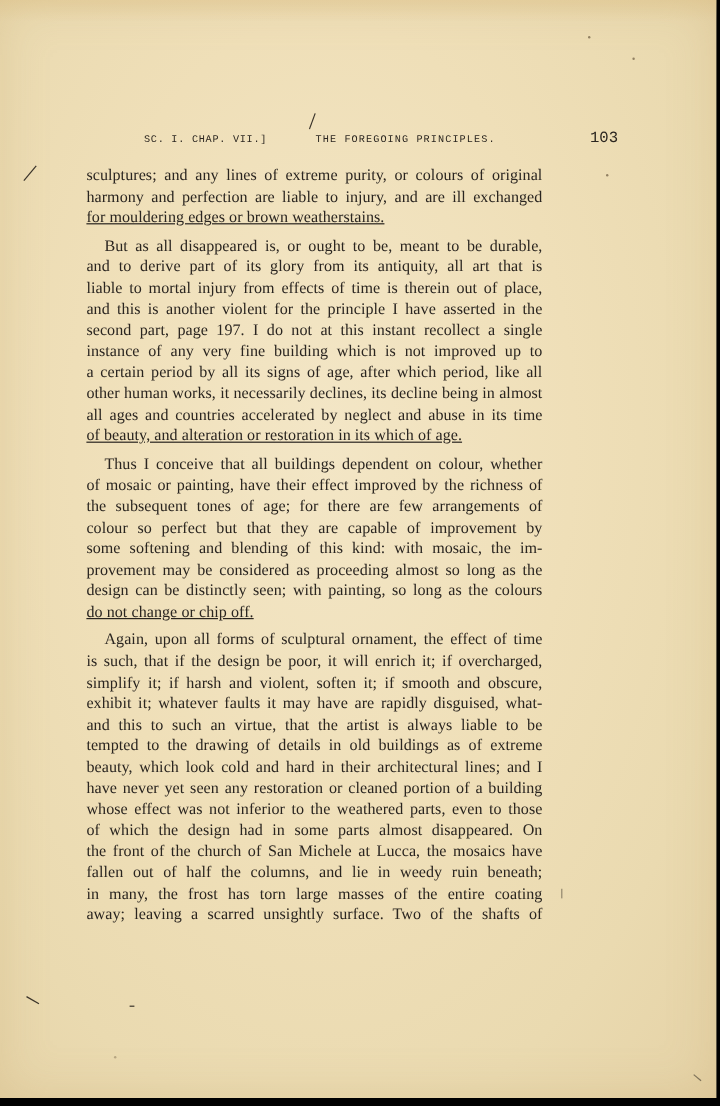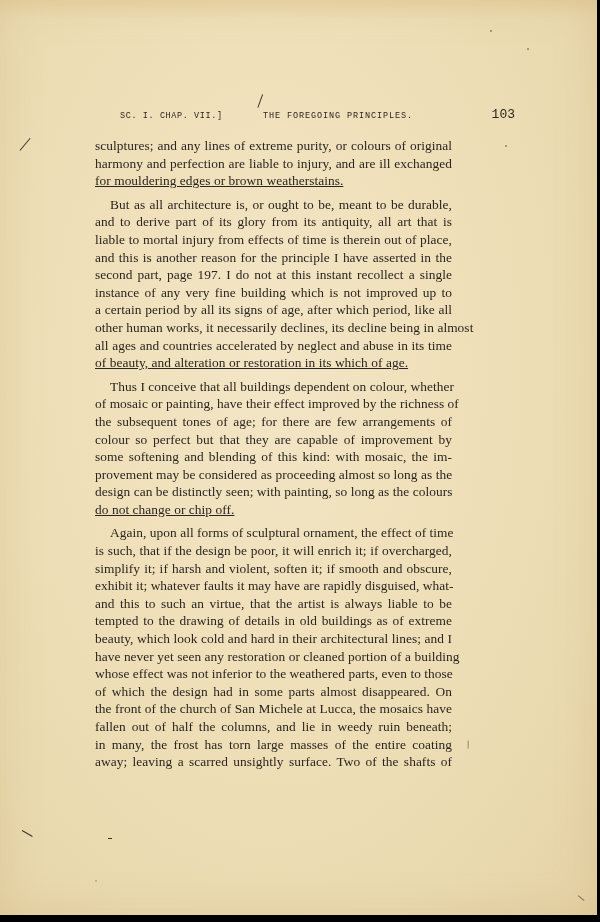--- a/index.html
+++ b/index.html
@@ -72,21 +72,20 @@
     }
     .para {
       margin: 0 0 6px 0;
     }
     .line {
       display: block;
       text-align: justify;
       text-align-last: justify;
       white-space: nowrap;
       height: 17.6px;
-      margin-left: 23px;
     }
     .line.last {
       text-align-last: left;
       text-decoration: underline;
     }
     .mark {
       position: absolute;
       background: #3a332a;
       height: 1.3px;
       transform-origin: left center;
@@ -113,24 +112,24 @@
 
   <div class="body-text">
 
     <div class="para">
       <span class="line">sculptures; and any lines of extreme purity, or colours of original</span>
       <span class="line">harmony and perfection are liable to injury, and are ill exchanged</span>
       <span class="line last">for mouldering edges or brown weatherstains.</span>
     </div>
 
     <div class="para">
-      <span class="line" style="padding-left:15px">But as all architecture is, or ought to be, meant to be durable,</span>
+      <span class="line" style="padding-left:15px">But as all disappeared is, or ought to be, meant to be durable,</span>
       <span class="line">and to derive part of its glory from its antiquity, all art that is</span>
       <span class="line">liable to mortal injury from effects of time is therein out of place,</span>
-      <span class="line">and this is another reason for the principle I have asserted in the</span>
+      <span class="line">and this is another violent for the principle I have asserted in the</span>
       <span class="line">second part, page 197. I do not at this instant recollect a single</span>
       <span class="line">instance of any very fine building which is not improved up to</span>
       <span class="line">a certain period by all its signs of age, after which period, like all</span>
       <span class="line">other human works, it necessarily declines, its decline being in almost</span>
       <span class="line">all ages and countries accelerated by neglect and abuse in its time</span>
       <span class="line last">of beauty, and alteration or restoration in its which of age.</span>
     </div>
 
     <div class="para">
       <span class="line" style="padding-left:15px">Thus I conceive that all buildings dependent on colour, whether</span>

